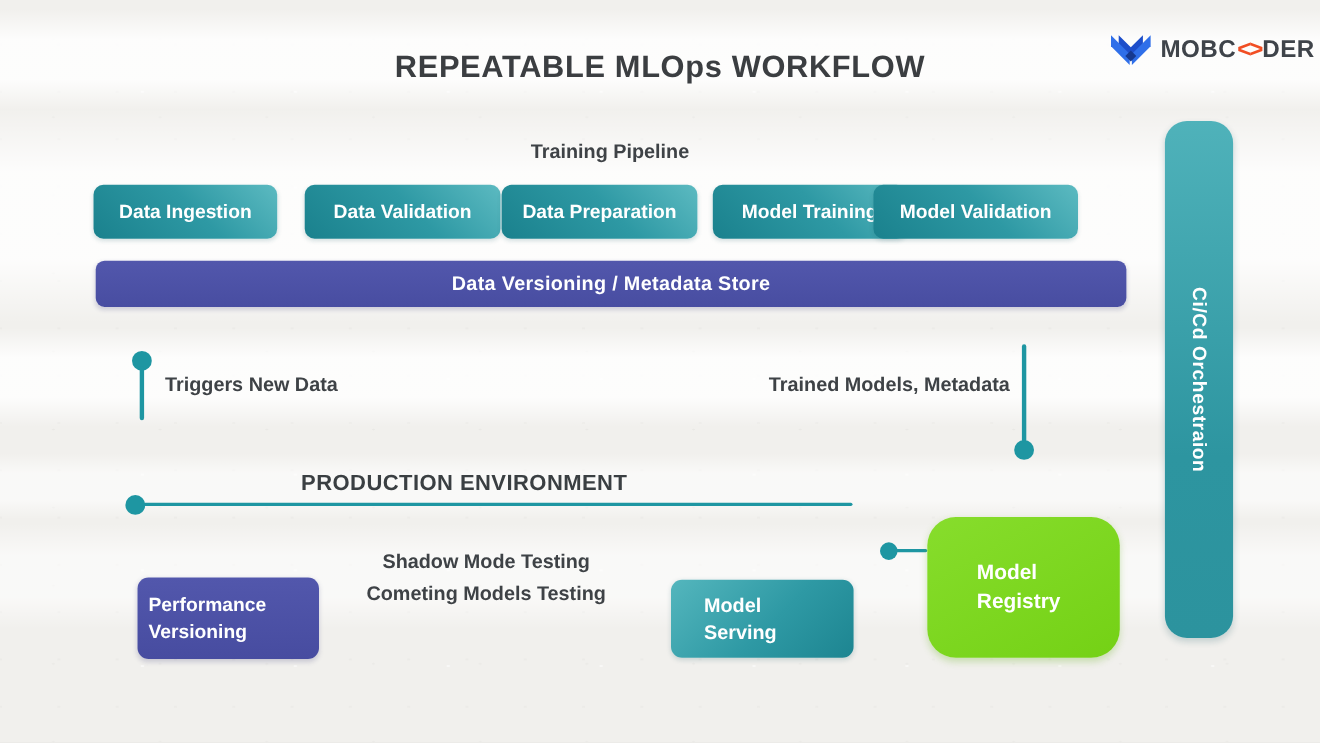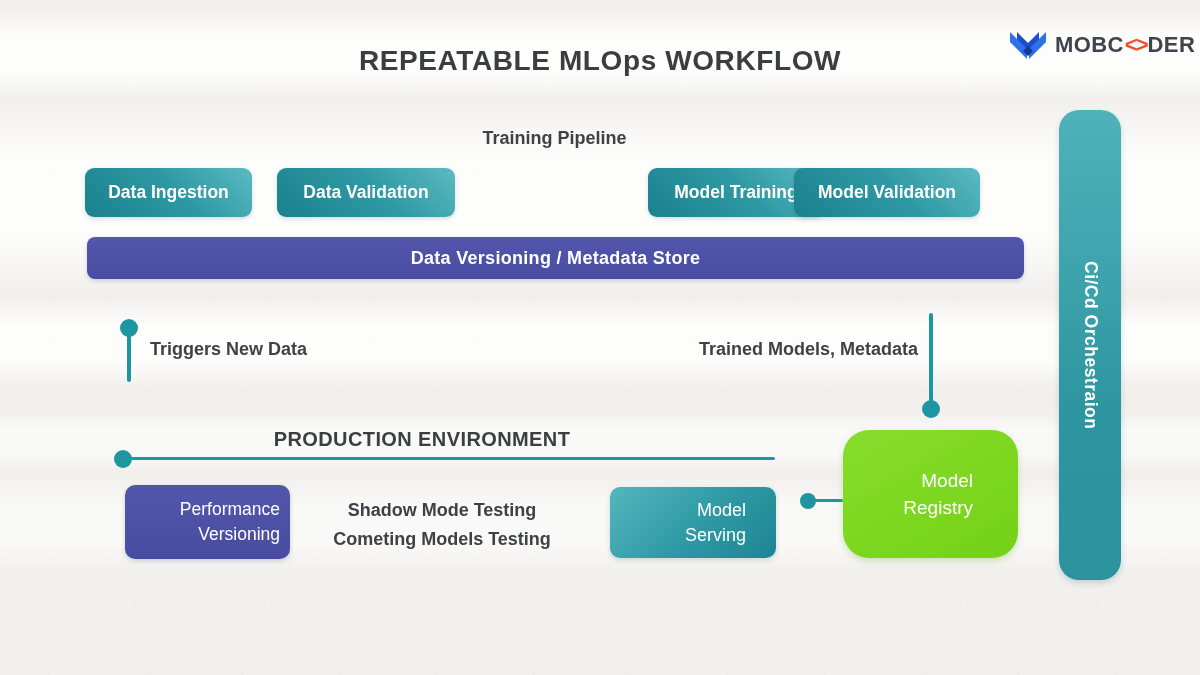--- a/index.html
+++ b/index.html
@@ -57,22 +57,22 @@
   .hline{position:absolute;height:3px;border-radius:2px;background:#1e96a2;}
 
   .flow-label{position:absolute;top:339px;font-size:18px;font-weight:bold;color:#3e4246;}
 
   .prod-label{
     position:absolute;left:222px;width:400px;top:428px;text-align:center;
     font-size:20px;font-weight:bold;color:#3a3f42;letter-spacing:0.4px;
   }
 
   .box{
-    position:absolute;display:flex;align-items:center;justify-content:center;text-align:right;
-    color:#fff;font-weight:normal;border-radius:10px;
+    position:absolute;display:flex;align-items:center;justify-content:center;text-align:left;
+    color:#fff;font-weight:bold;border-radius:10px;margin-top:40px;
   }
   .box-purple{background:linear-gradient(180deg,#5257ac,#474ca0);box-shadow:0 2px 5px rgba(60,60,120,0.22);}
   .box-teal{background:linear-gradient(135deg,#54b6bd 0%,#2e99a4 55%,#1d8591 100%);box-shadow:0 2px 5px rgba(30,90,100,0.2);}
   .box-green{background:linear-gradient(150deg,#87dd2c 0%,#74d115 100%);box-shadow:0 3px 7px rgba(110,180,40,0.3);}
 
   .testing-text{
     position:absolute;left:292px;top:496px;width:300px;text-align:center;
     font-size:18px;font-weight:bold;color:#3e4246;line-height:29px;
   }
 
@@ -113,20 +113,21 @@
       <span>MOBC</span>
       <span class="logo-symbol">&lt;&gt;</span>
       <span>DER</span>
     </span>
   </div>
 
   <div class="section-label" style="left:85px;width:939px;top:128px;text-align:center;font-size:18px;">Training Pipeline</div>
 
   <div class="stage" style="left:85px;width:167px;">Data Ingestion</div>
   <div class="stage" style="left:265px;width:178px;margin-left:12px;">Data Validation</div>
+  <div class="stage" style="left:456px;width:178px;">Data Preparation</div>
   <div class="stage" style="left:648px;width:176px;">Model Training</div>
   <div class="stage" style="left:794px;width:186px;">Model Validation</div>
 
   <div class="store-bar">Data Versioning / Metadata Store</div>
 
   <div class="dot" style="left:120px;top:319px;width:18px;height:18px;"></div>
   <div class="vline" style="left:127px;top:333px;height:49px;"></div>
   <div class="flow-label" style="left:150px;">Triggers New Data</div>
 
   <div class="flow-label" style="left:662px;width:256px;text-align:right;">Trained Models, Metadata</div>

